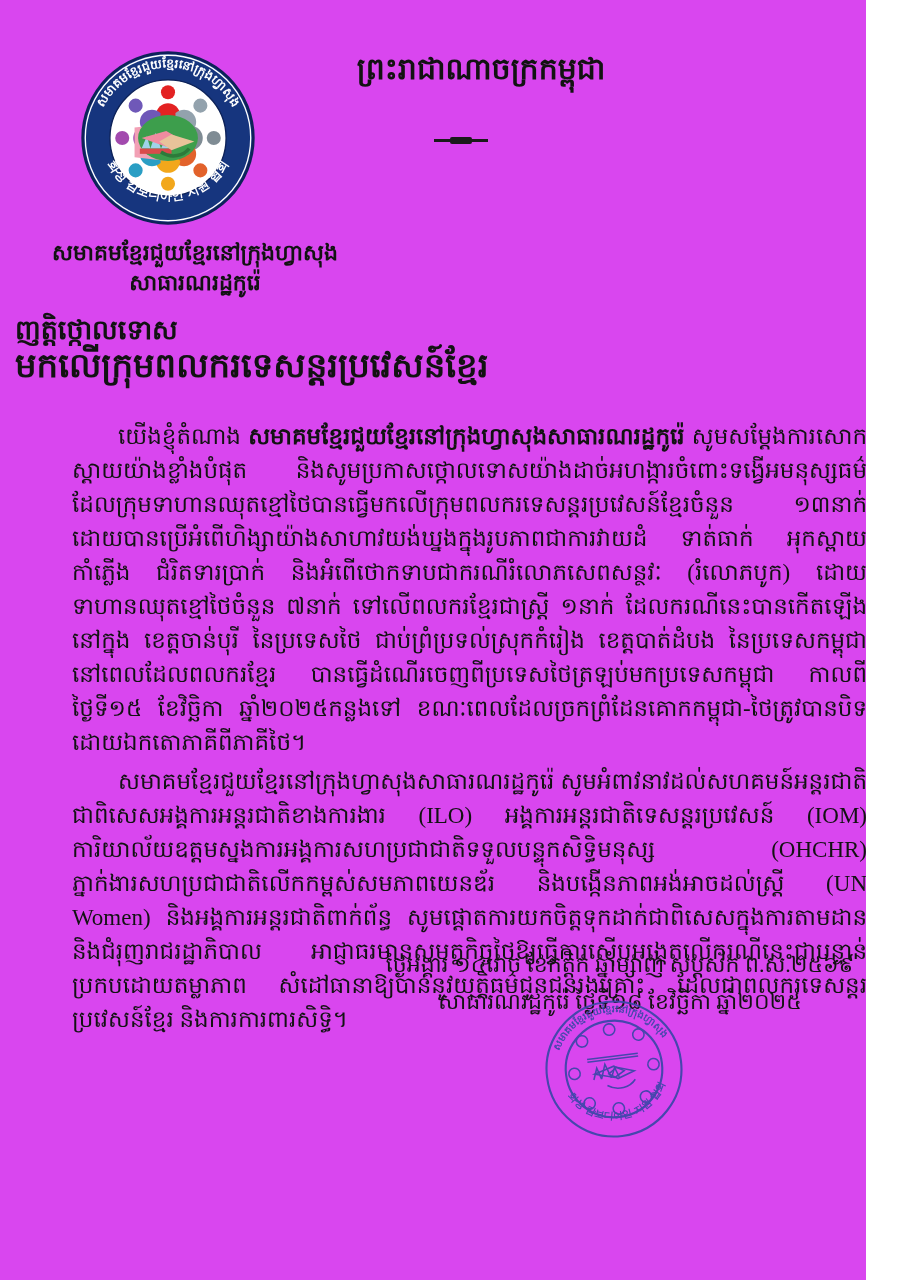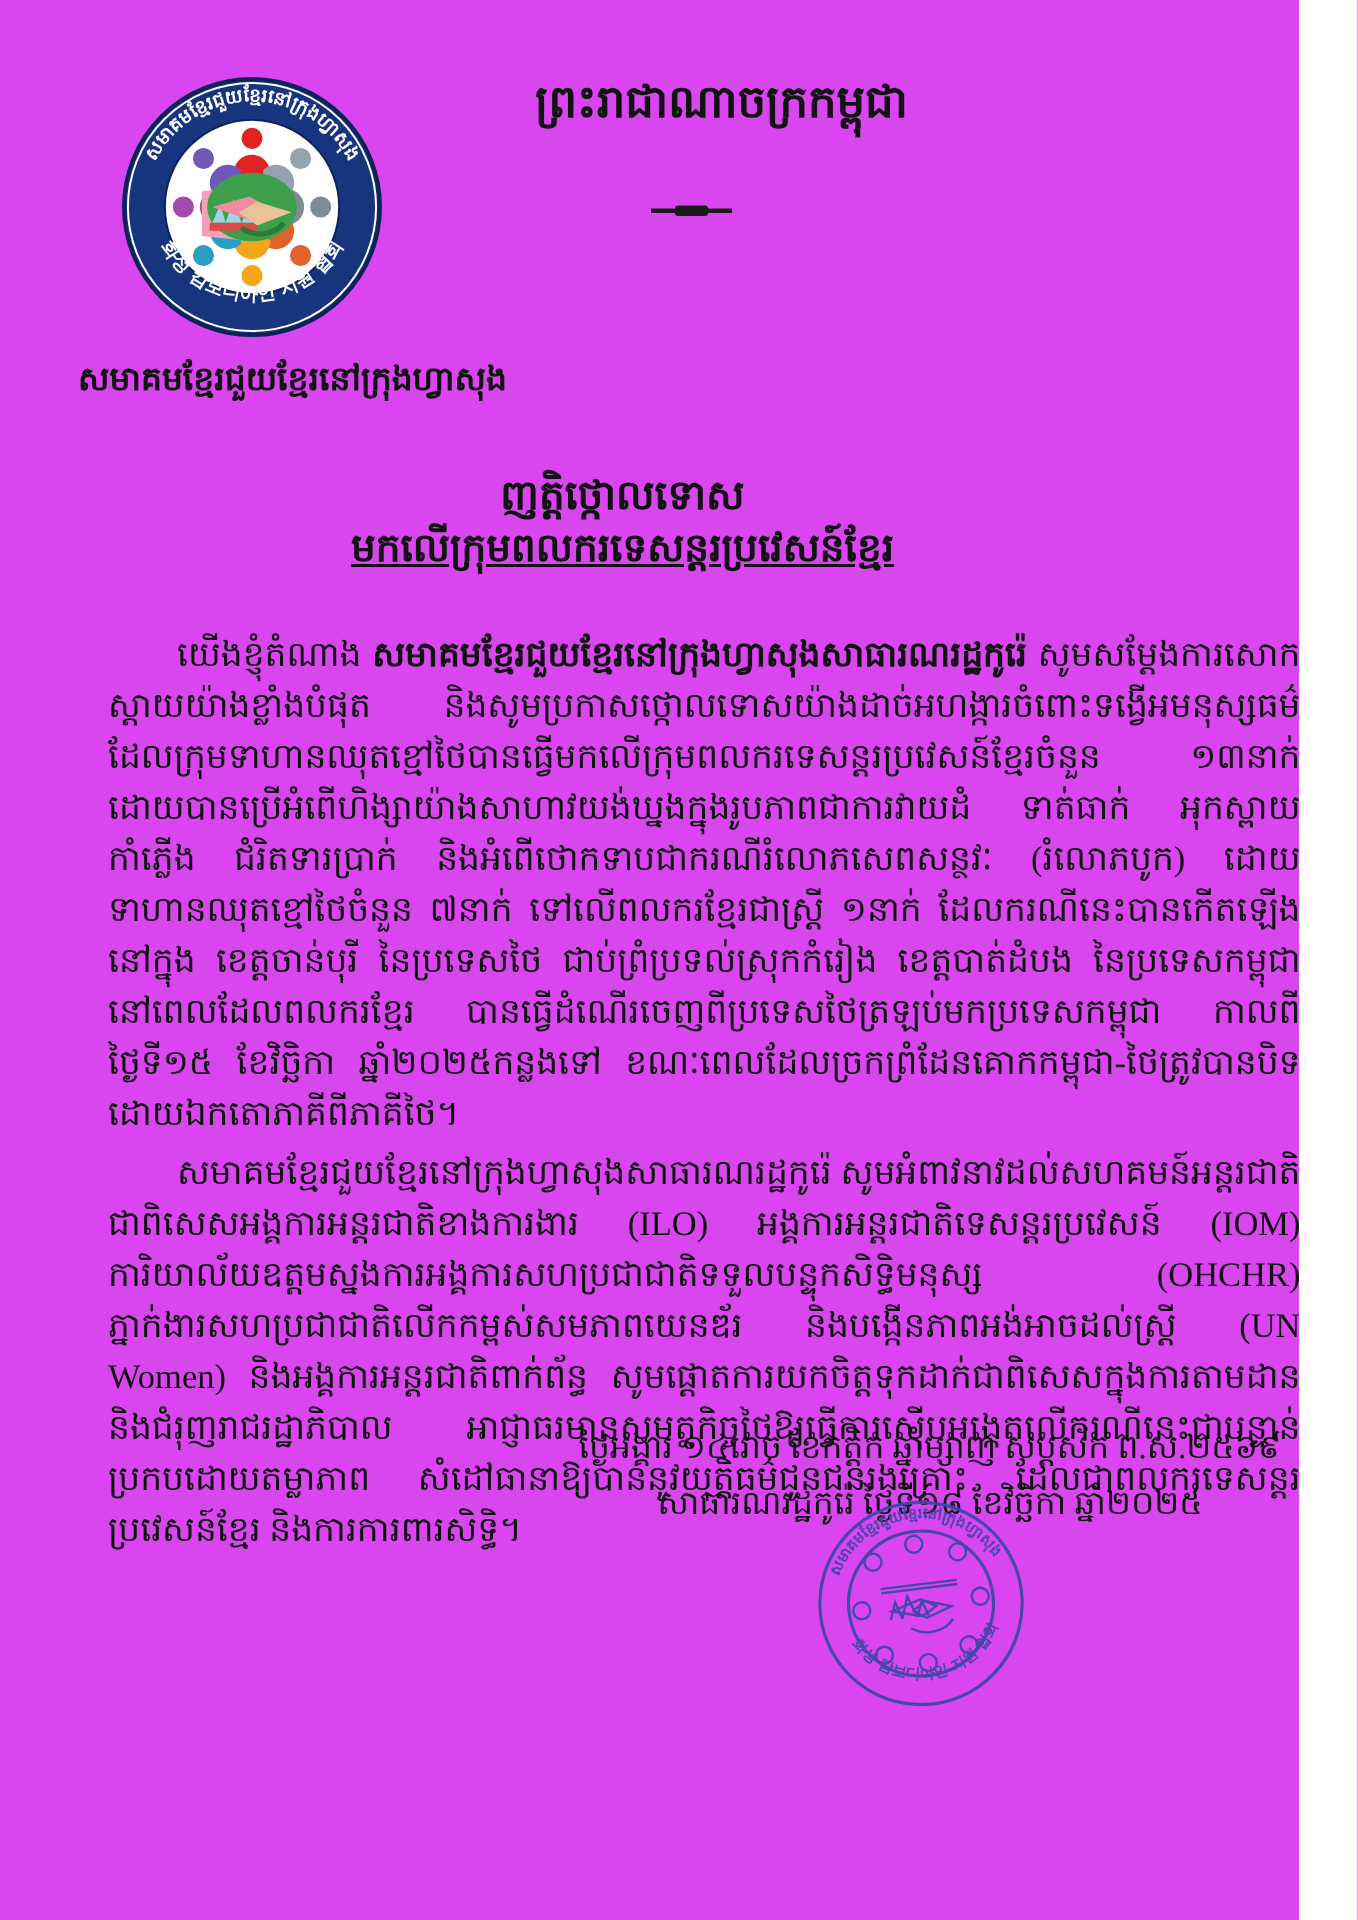--- a/index.html
+++ b/index.html
@@ -25,25 +25,25 @@
     content:"";position:absolute;left:16px;top:-2px;width:22px;height:7px;
     background:#1a1a1a;border-radius:2px;
   }
   .logo-wrap{position:absolute;left:80px;top:48px;width:176px;height:180px;}
   .org-name{
     position:absolute;left:15px;top:238px;width:360px;
     text-align:center;font-weight:bold;font-size:22px;line-height:30px;
   }
   .doc-title{
     position:absolute;left:15px;top:312px;width:800px;
-    text-align:center;font-weight:bold;
+    text-align:left;font-weight:bold;
   }
   .doc-title .t1{font-size:27px;line-height:36px;}
   .doc-title .t2{font-size:26px;line-height:35px;}
-  .doc-title .t3{font-size:26px;line-height:35px;text-decoration:underline;}
+  .doc-title .t3{font-size:34px;line-height:35px;}
   .body-text{
     position:absolute;left:72px;top:420px;width:795px;
     font-size:23px;line-height:34px;
     text-align:justify;
   }
   .body-text p{margin:0 0 5px 0;text-indent:46px;}
   .bold{font-weight:bold;}
   .signoff{
     position:absolute;left:340px;top:946px;width:560px;
     text-align:center;font-size:22px;line-height:37px;
@@ -125,20 +125,21 @@
       <g>
         <path d="M70,100 L98,92 L112,100 L98,110 Z" fill="#f08ba0"></path>
         <path d="M130,104 L104,96 L90,104 L104,114 Z" fill="#e8c39a"></path>
         <path d="M92,116 C104,124 118,120 124,112" stroke="#2c7a3a" stroke-width="4" fill="none"></path>
       </g>
     </svg>
   </div>
 
   <div class="org-name">
     <div>សមាគមខ្មែរជួយខ្មែរនៅក្រុងហ្វាសុង</div>
+    <div>សាធារណរដ្ឋកូរ៉េ</div>
   </div>
 
   <div class="doc-title">
     <div class="t1">ញត្តិថ្កោលទោស</div>
     <div class="t3">មកលើក្រុមពលករទេសន្តរប្រវេសន៍ខ្មែរ</div>
   </div>
 
   <div class="body-text">
     <p><span>យើងខ្ញុំតំណាង </span><span class="bold">សមាគមខ្មែរជួយខ្មែរនៅក្រុងហ្វាសុងសាធារណរដ្ឋកូរ៉េ</span><span> សូមសម្តែងការសោកស្តាយយ៉ាងខ្លាំងបំផុត និងសូមប្រកាសថ្កោលទោសយ៉ាងដាច់អហង្ការចំពោះទង្វើអមនុស្សធម៌ ដែលក្រុមទាហានឈុតខ្មៅថៃបានធ្វើមកលើក្រុមពលករទេសន្តរប្រវេសន៍ខ្មែរចំនួន ១៣នាក់ ដោយបានប្រើអំពើហិង្សាយ៉ាងសាហាវយង់ឃ្នងក្នុងរូបភាពជាការវាយដំ ទាត់ធាក់ អុកស្ពាយកាំភ្លើង ជំរិតទារប្រាក់ និងអំពើថោកទាបជាករណីរំលោភសេពសន្ថវៈ (រំលោភបូក) ដោយទាហានឈុតខ្មៅថៃចំនួន ៧នាក់ ទៅលើពលករខ្មែរជាស្ត្រី ១នាក់ ដែលករណីនេះបានកើតឡើងនៅក្នុង ខេត្តចាន់បុរី នៃប្រទេសថៃ ជាប់ព្រំប្រទល់ស្រុកកំរៀង ខេត្តបាត់ដំបង នៃប្រទេសកម្ពុជានៅពេលដែលពលករខ្មែរ បានធ្វើដំណើរចេញពីប្រទេសថៃត្រឡប់មកប្រទេសកម្ពុជា កាលពីថ្ងៃទី១៥ ខែវិច្ឆិកា ឆ្នាំ២០២៥កន្លងទៅ ខណៈពេលដែលច្រកព្រំដែនគោកកម្ពុជា-ថៃត្រូវបានបិទដោយឯកតោភាគីពីភាគីថៃ។</span></p>
     <p>សមាគមខ្មែរជួយខ្មែរនៅក្រុងហ្វាសុងសាធារណរដ្ឋកូរ៉េ សូមអំពាវនាវដល់សហគមន៍អន្តរជាតិ ជាពិសេសអង្គការអន្តរជាតិខាងការងារ (ILO) អង្គការអន្តរជាតិទេសន្តរប្រវេសន៍ (IOM) ការិយាល័យឧត្តមស្នងការអង្គការសហប្រជាជាតិទទួលបន្ទុកសិទ្ធិមនុស្ស (OHCHR) ភ្នាក់ងារសហប្រជាជាតិលើកកម្ពស់សមភាពយេនឌ័រ និងបង្កើនភាពអង់អាចដល់ស្ត្រី (UN Women) និងអង្គការអន្តរជាតិពាក់ព័ន្ធ សូមផ្តោតការយកចិត្តទុកដាក់ជាពិសេសក្នុងការតាមដាន និងជំរុញរាជរដ្ឋាភិបាល អាជ្ញាធរមានសមត្ថកិច្ចថៃឱ្យធ្វើការស៊ើបអង្កេតលើករណីនេះជាបន្ទាន់ប្រកបដោយតម្លាភាព សំដៅធានាឱ្យបាននូវយុត្តិធម៌ជូនជនរងគ្រោះ ដែលជាពលករទេសន្តរប្រវេសន៍ខ្មែរ និងការការពារសិទ្ធិ។</p>

